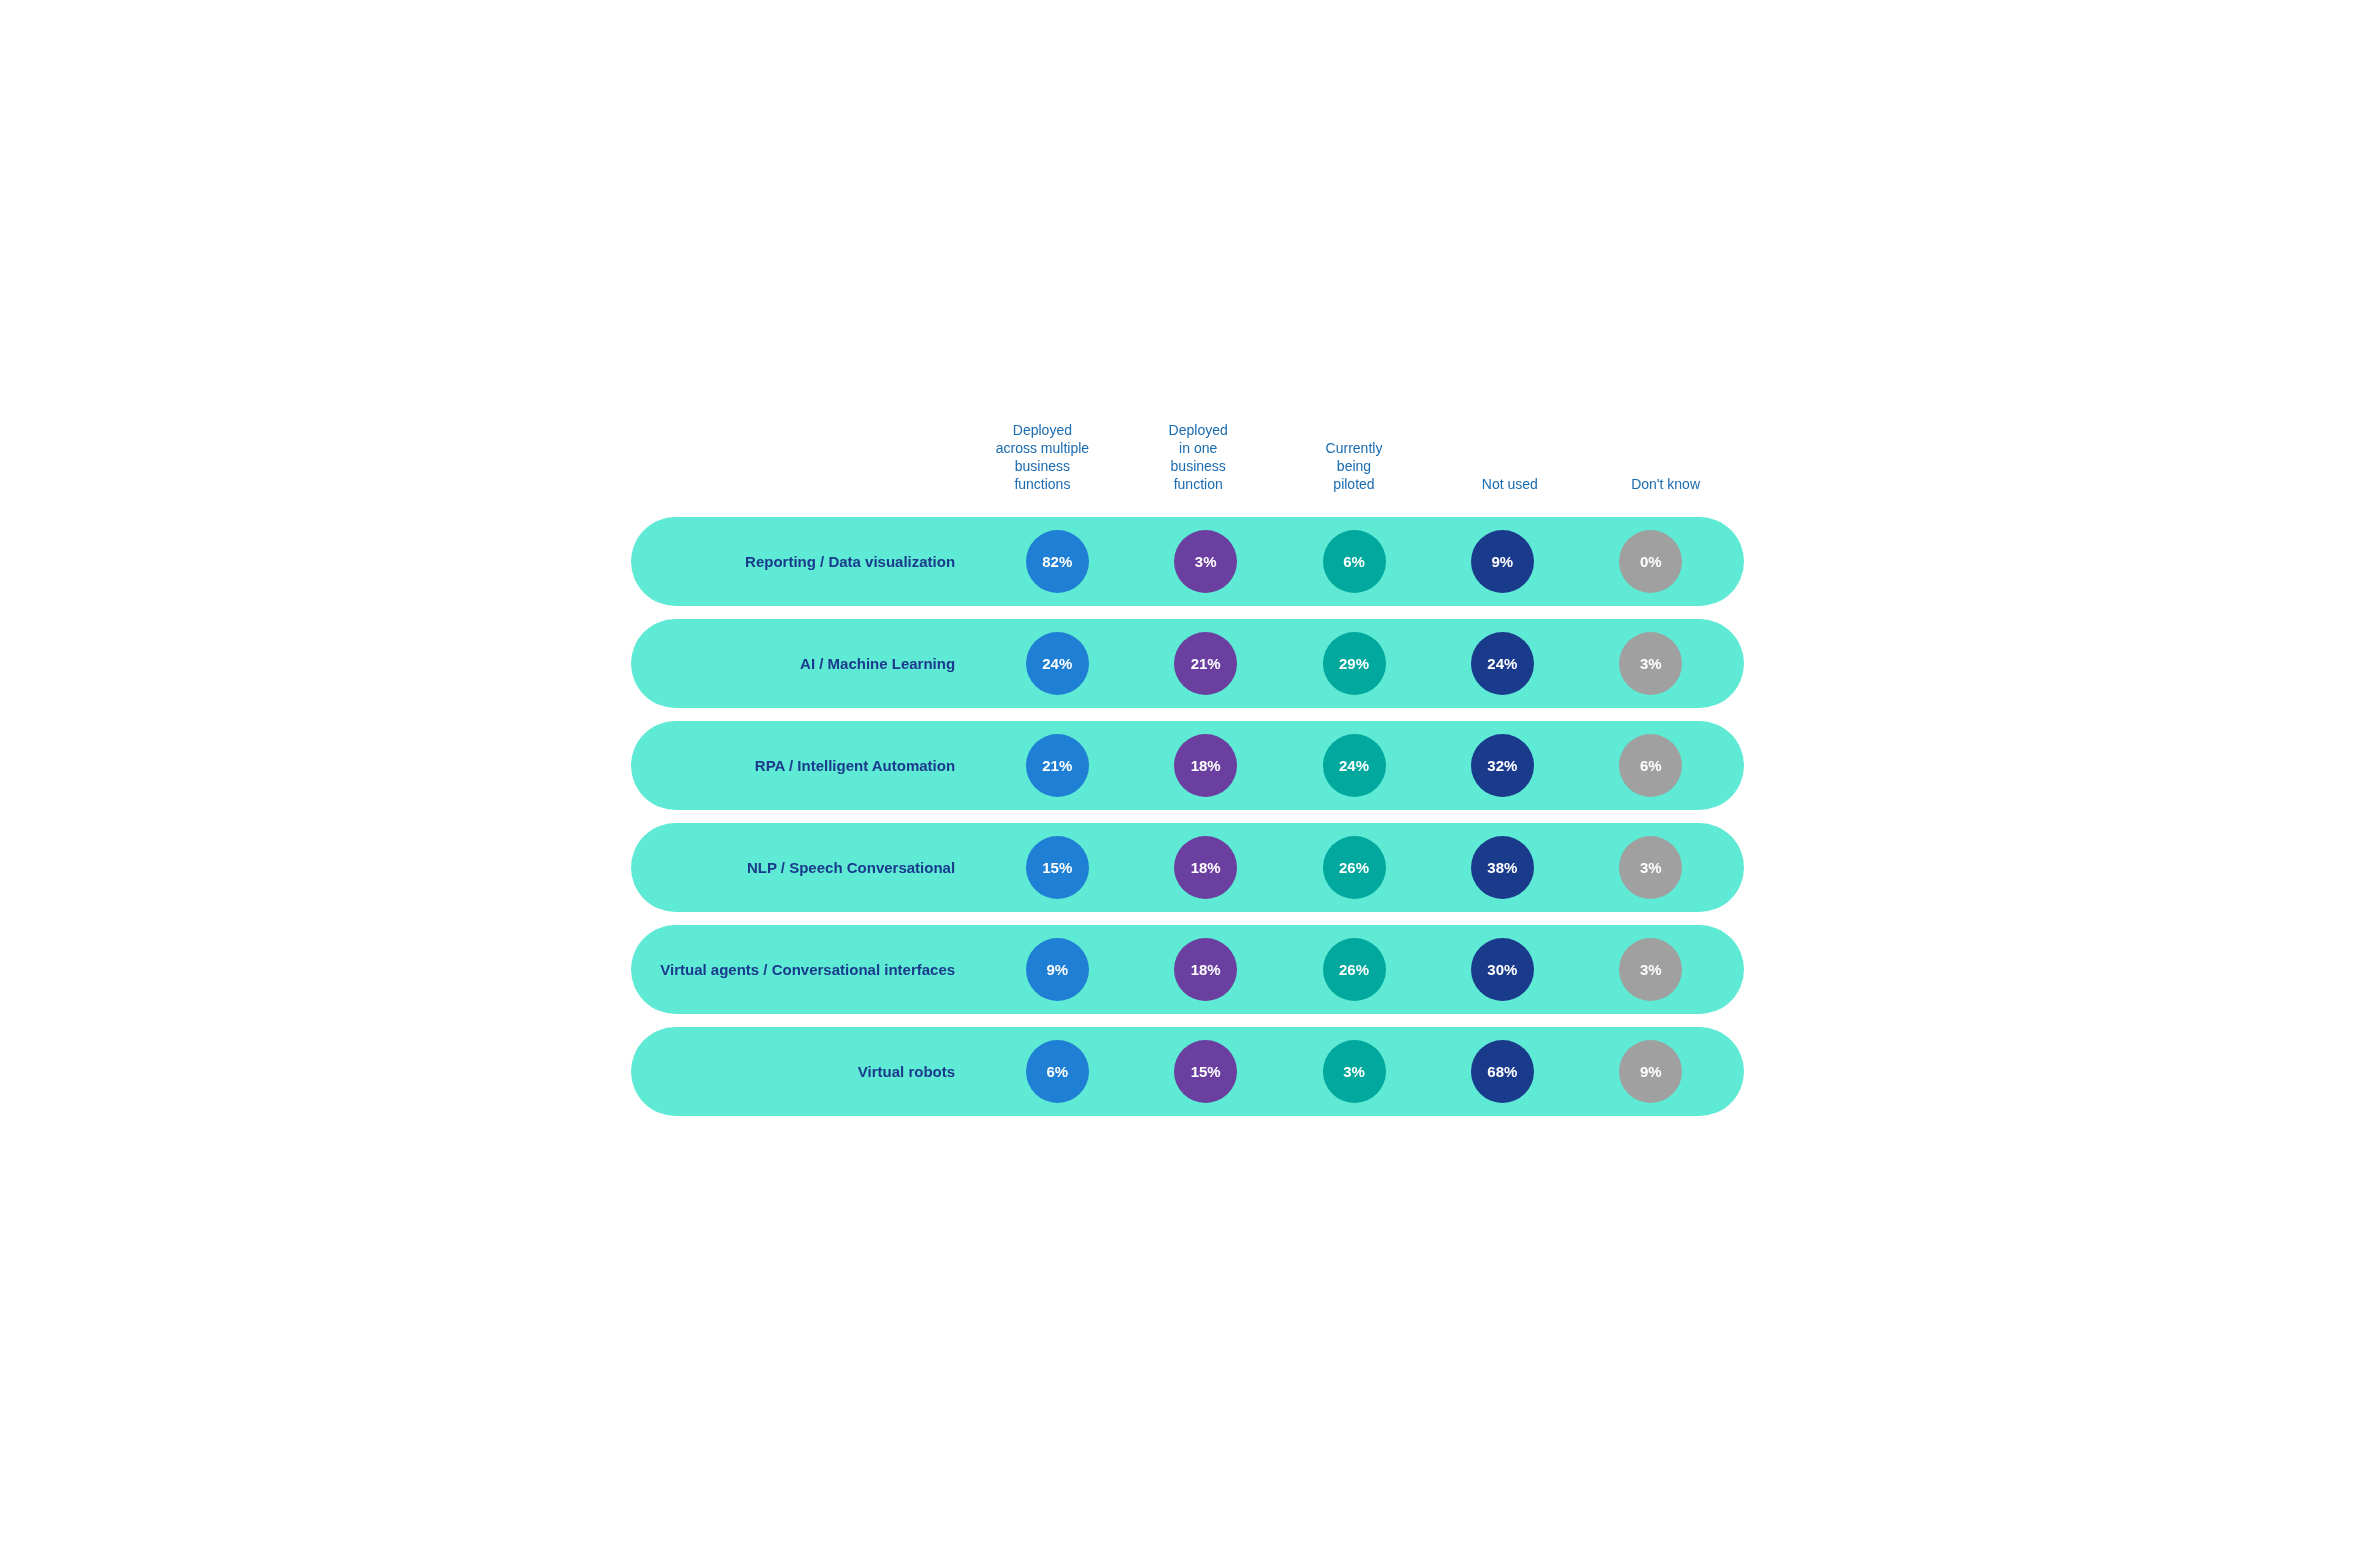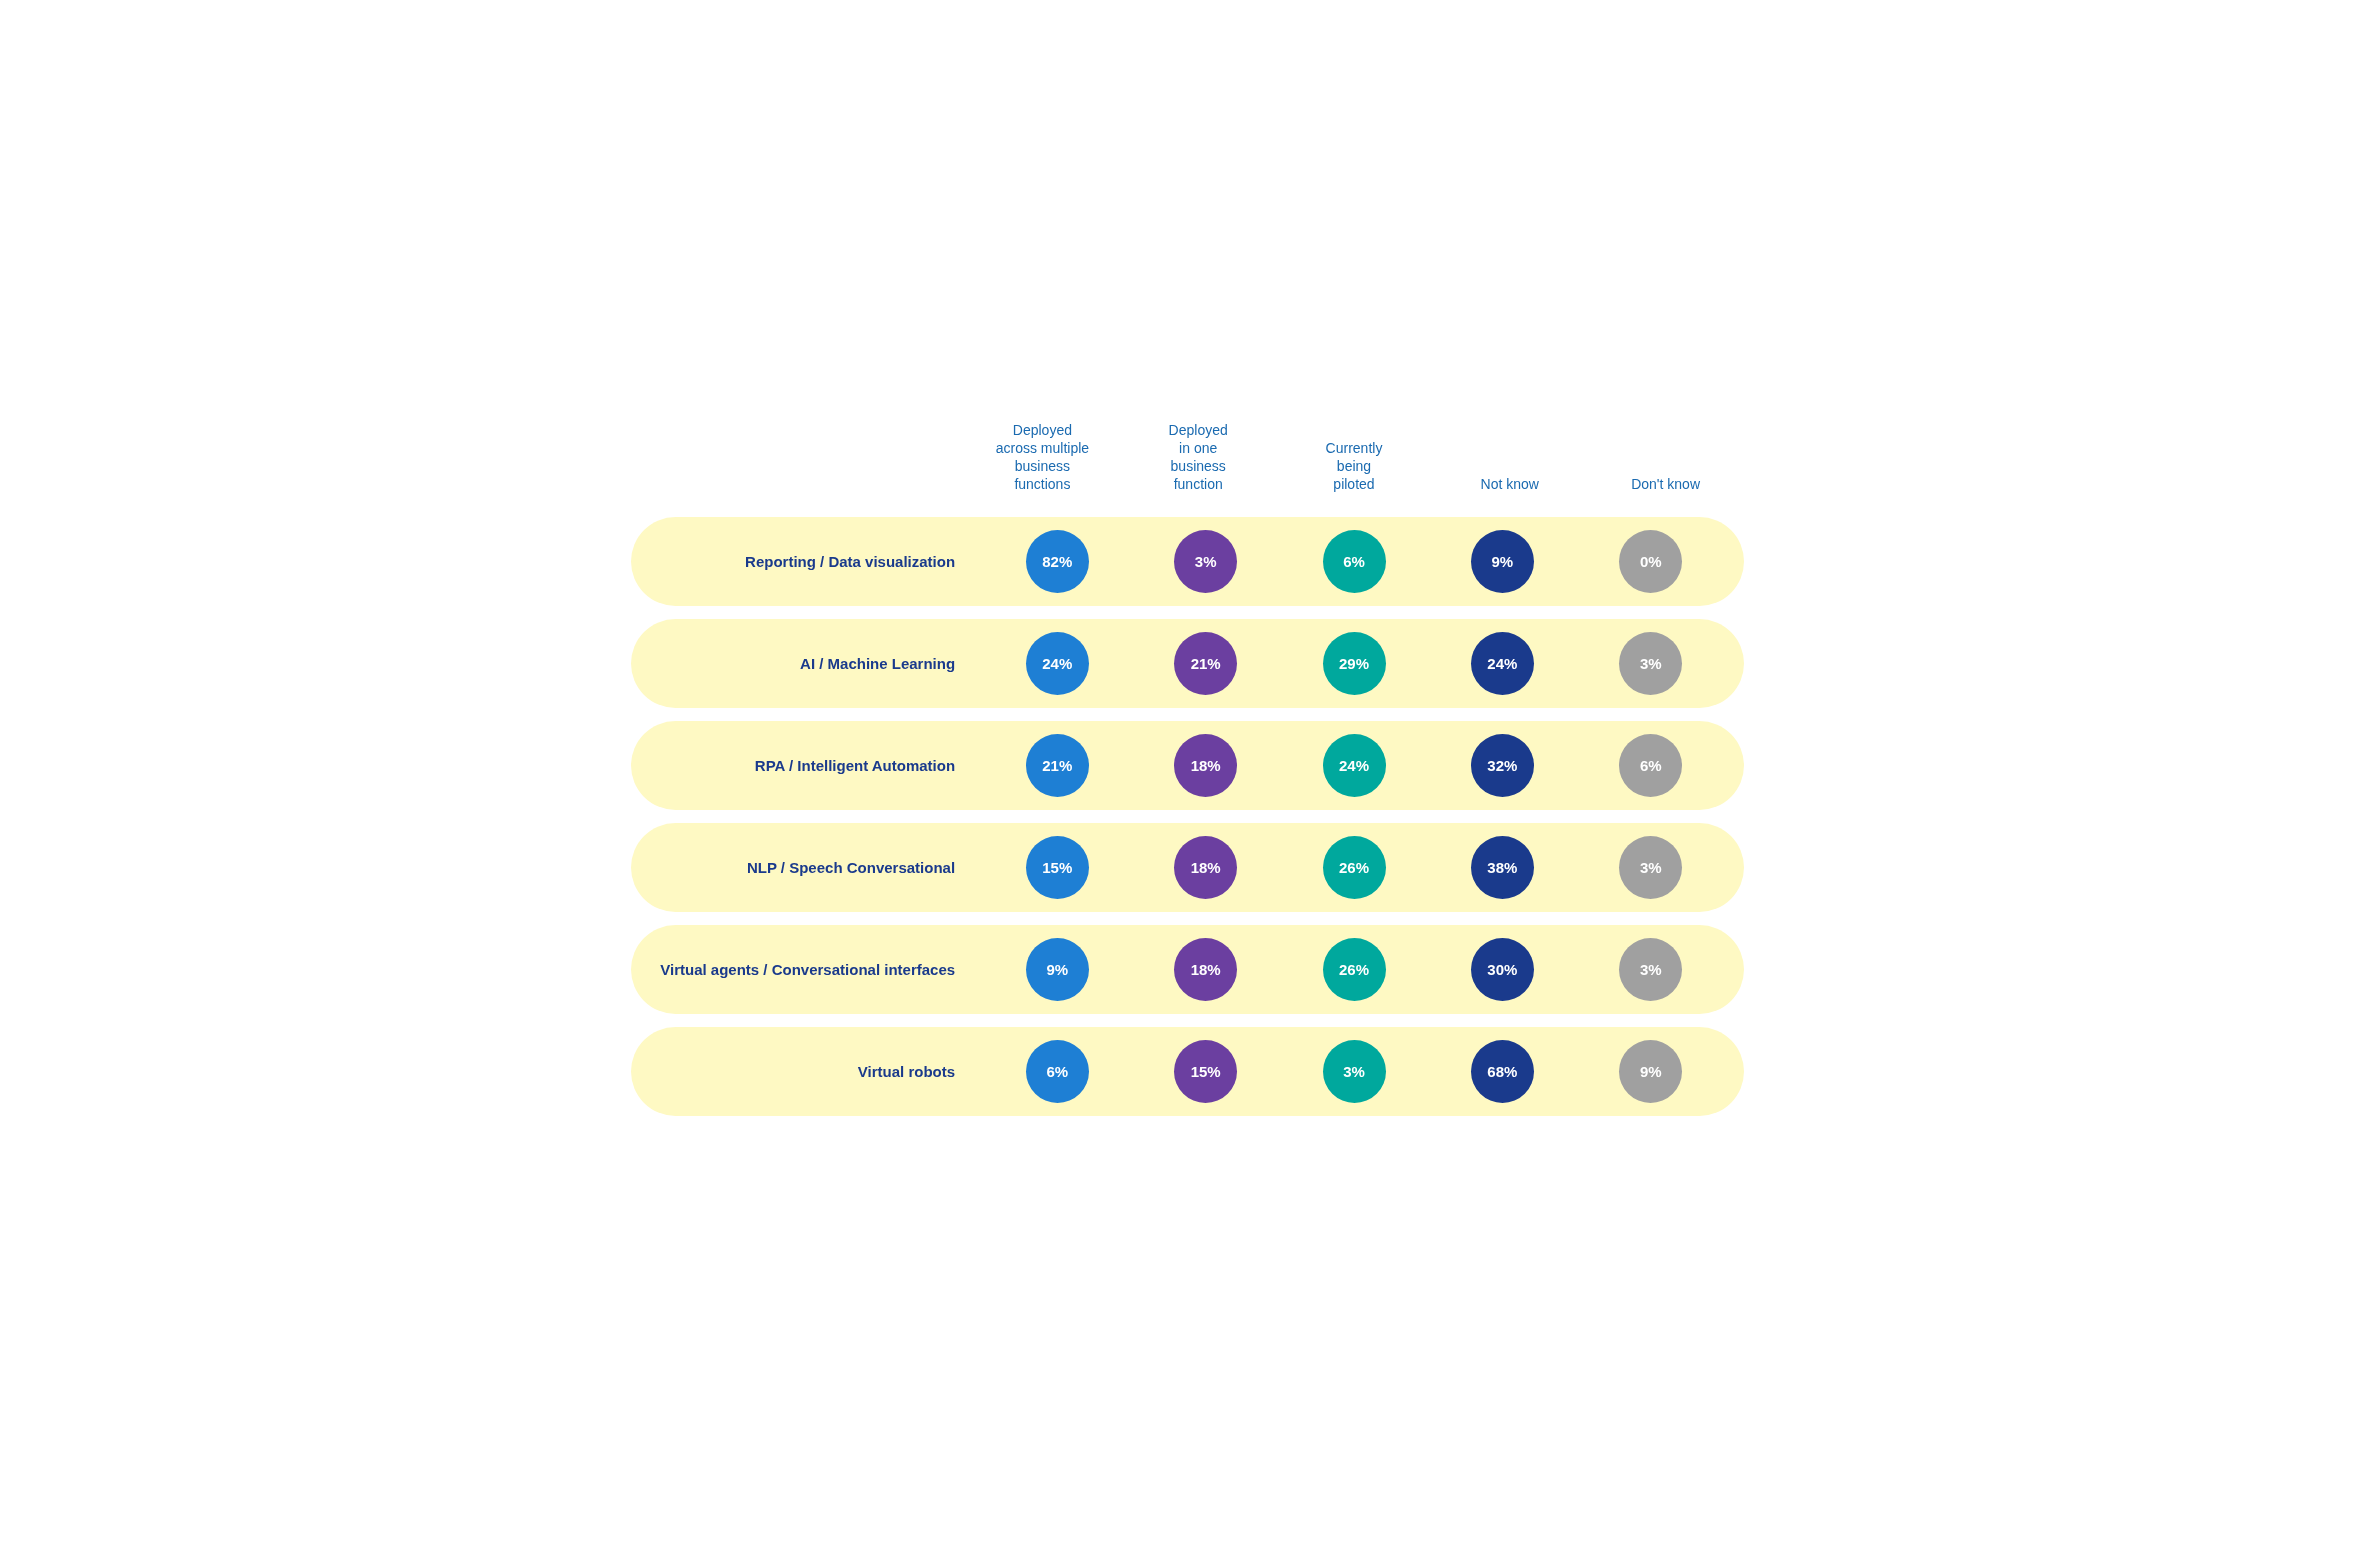--- a/index.html
+++ b/index.html
@@ -26,21 +26,21 @@
       flex: 1;
       text-align: center;
       color: #1a6ab0;
       font-size: 14px;
       line-height: 1.3;
       padding: 0 9.3px;
     }
     .data-row {
       display: flex;
       align-items: center;
-      background: #fef9c3;
+      background: #5eead4;
       border-radius: 46px;
       margin-bottom: 13px;
       padding: 13px 18.6px;
       min-height: 74px;
     }
     .row-label {
       width: 334px;
       min-width: 334px;
       font-weight: bold;
       color: #1a3a8c;
@@ -77,21 +77,21 @@
     .bubble-gray { background: #a0a0a0; }
   </style>
 </head>
 <body>
 
 <div class="chart-container">
   <div class="header-row">
   <div class="header-cell">Deployed<br>across multiple<br>business<br>functions</div>
       <div class="header-cell">Deployed<br>in one<br>business<br>function</div>
       <div class="header-cell">Currently<br>being<br>piloted</div>
-      <div class="header-cell">Not know</div>
+      <div class="header-cell">Not used</div>
       <div class="header-cell">Don't know</div>
     </div>
 
   <div>
   <div class="data-row">
         <div class="row-label">Reporting / Data visualization</div>
         <div class="row-values">
           <div class="cell">
             <div class="bubble bubble-blue">82%</div>
           </div>

